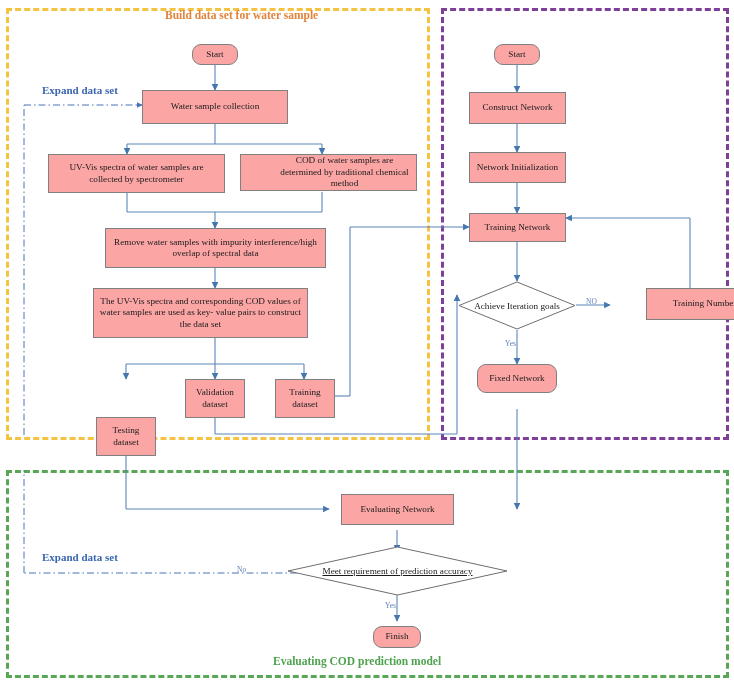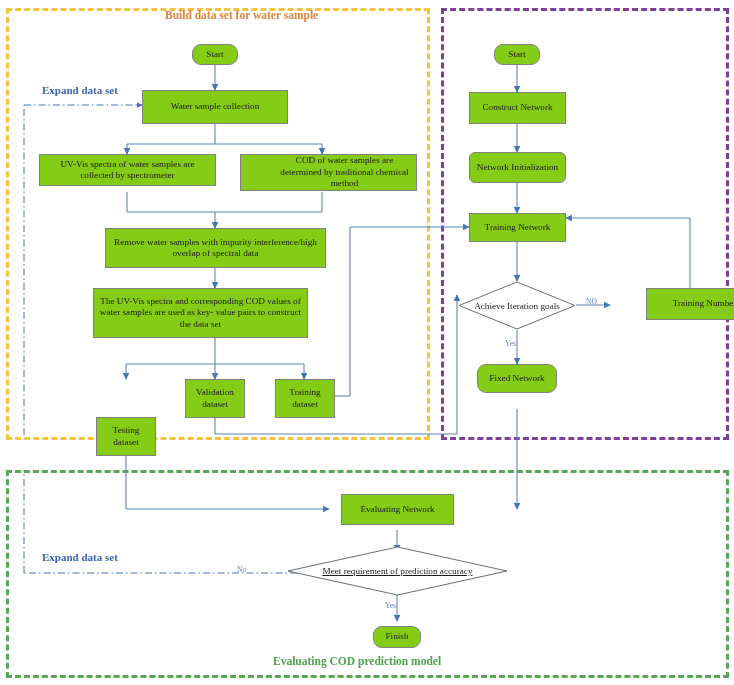--- a/index.html
+++ b/index.html
@@ -12,21 +12,21 @@
   .panel-build{left:6px;top:8px;width:424px;height:432px;border:3px dashed #F5C342;}
   .panel-train{left:441px;top:8px;width:288px;height:432px;border:3px dashed #7E3F98;}
   .panel-eval{left:6px;top:470px;width:723px;height:208px;border:3px dashed #57A757;}
 
   .panel-title{position:absolute;font-weight:bold;font-size:11.5px;white-space:nowrap;}
   .title-build{left:165px;top:9px;color:#E1833C;}
   .title-train{left:458px;top:9px;color:#7E3F98;}
   .title-eval{left:273px;top:655px;color:#4FA34F;}
 
   .node{position:absolute;box-sizing:border-box;border:1px solid #808080;
-        background:#84cc16;color:#1a1a1a;font-size:9.2px;line-height:11.5px;
+        background:#fca5a5;color:#1a1a1a;font-size:9.2px;line-height:11.5px;
         display:flex;align-items:center;justify-content:center;text-align:center;
         padding:1px 3px;}
   .term{border-radius:9px;}
 
   .diamond{position:absolute;display:flex;align-items:center;justify-content:center;
            text-align:center;font-size:9.2px;color:#1a1a1a;}
   .diamond .dshape{position:absolute;left:0;top:0;width:100%;height:100%;}
   .diamond .dlabel{position:relative;z-index:2;white-space:nowrap;}
 
   .expand-label{position:absolute;font-weight:bold;font-size:11px;color:#3A66B0;white-space:nowrap;}
@@ -114,41 +114,41 @@
 
       <path d="M297,573 L24,573"></path>
       <path d="M24,573 L24,470"></path>
     </g>
   </svg>
 
   <div class="node term" style="left:192px;top:44px;width:46px;height:21px;">Start</div>
 
   <div class="node" style="left:142px;top:90px;width:146px;height:34px;">Water sample collection</div>
 
-  <div class="node" style="left:39px;top:154px;width:177px;height:32px;">UV-Vis spectra of water samples are collected by spectrometer</div>
+  <div class="node" style="left:48px;top:154px;width:177px;height:39px;">UV-Vis spectra of water samples are collected by spectrometer</div>
 
   <div class="node" style="left:240px;top:154px;width:177px;height:37px;padding-left:35px;">COD of water samples are determined by traditional chemical method</div>
 
   <div class="node" style="left:105px;top:228px;width:221px;height:40px;">Remove water samples with impurity interference/high overlap of spectral data</div>
 
   <div class="node" style="left:93px;top:288px;width:215px;height:50px;">The UV-Vis spectra and corresponding COD values of water samples are used as key- value pairs to construct the data set</div>
 
   <div class="node" style="left:96px;top:379px;width:60px;height:39px;margin-top:38px;">Testing dataset</div>
 
   <div class="node" style="left:185px;top:379px;width:60px;height:39px;">Validation dataset</div>
 
   <div class="node" style="left:275px;top:379px;width:60px;height:39px;">Training dataset</div>
 
   <div class="expand-label exp1">Expand data set</div>
 
   <div class="node term" style="left:494px;top:44px;width:46px;height:21px;">Start</div>
 
   <div class="node" style="left:469px;top:92px;width:97px;height:32px;">Construct Network</div>
 
-  <div class="node" style="left:469px;top:152px;width:97px;height:31px;border-radius:6px;">Network Initialization</div>
+  <div class="node" style="left:469px;top:152px;width:97px;height:31px;">Network Initialization</div>
 
   <div class="node" style="left:469px;top:213px;width:97px;height:29px;">Training Network</div>
 
   <div class="diamond" style="left:458px;top:281px;width:118px;height:49px;">
     <svg class="dshape" viewBox="0 0 118 49" preserveAspectRatio="none">
       <polygon points="59,1 117,24.5 59,48 1,24.5" fill="#ffffff" stroke="#6E6E6E" stroke-width="1"></polygon>
     </svg>
     <span class="dlabel">Achieve Iteration goals</span>
   </div>
 

